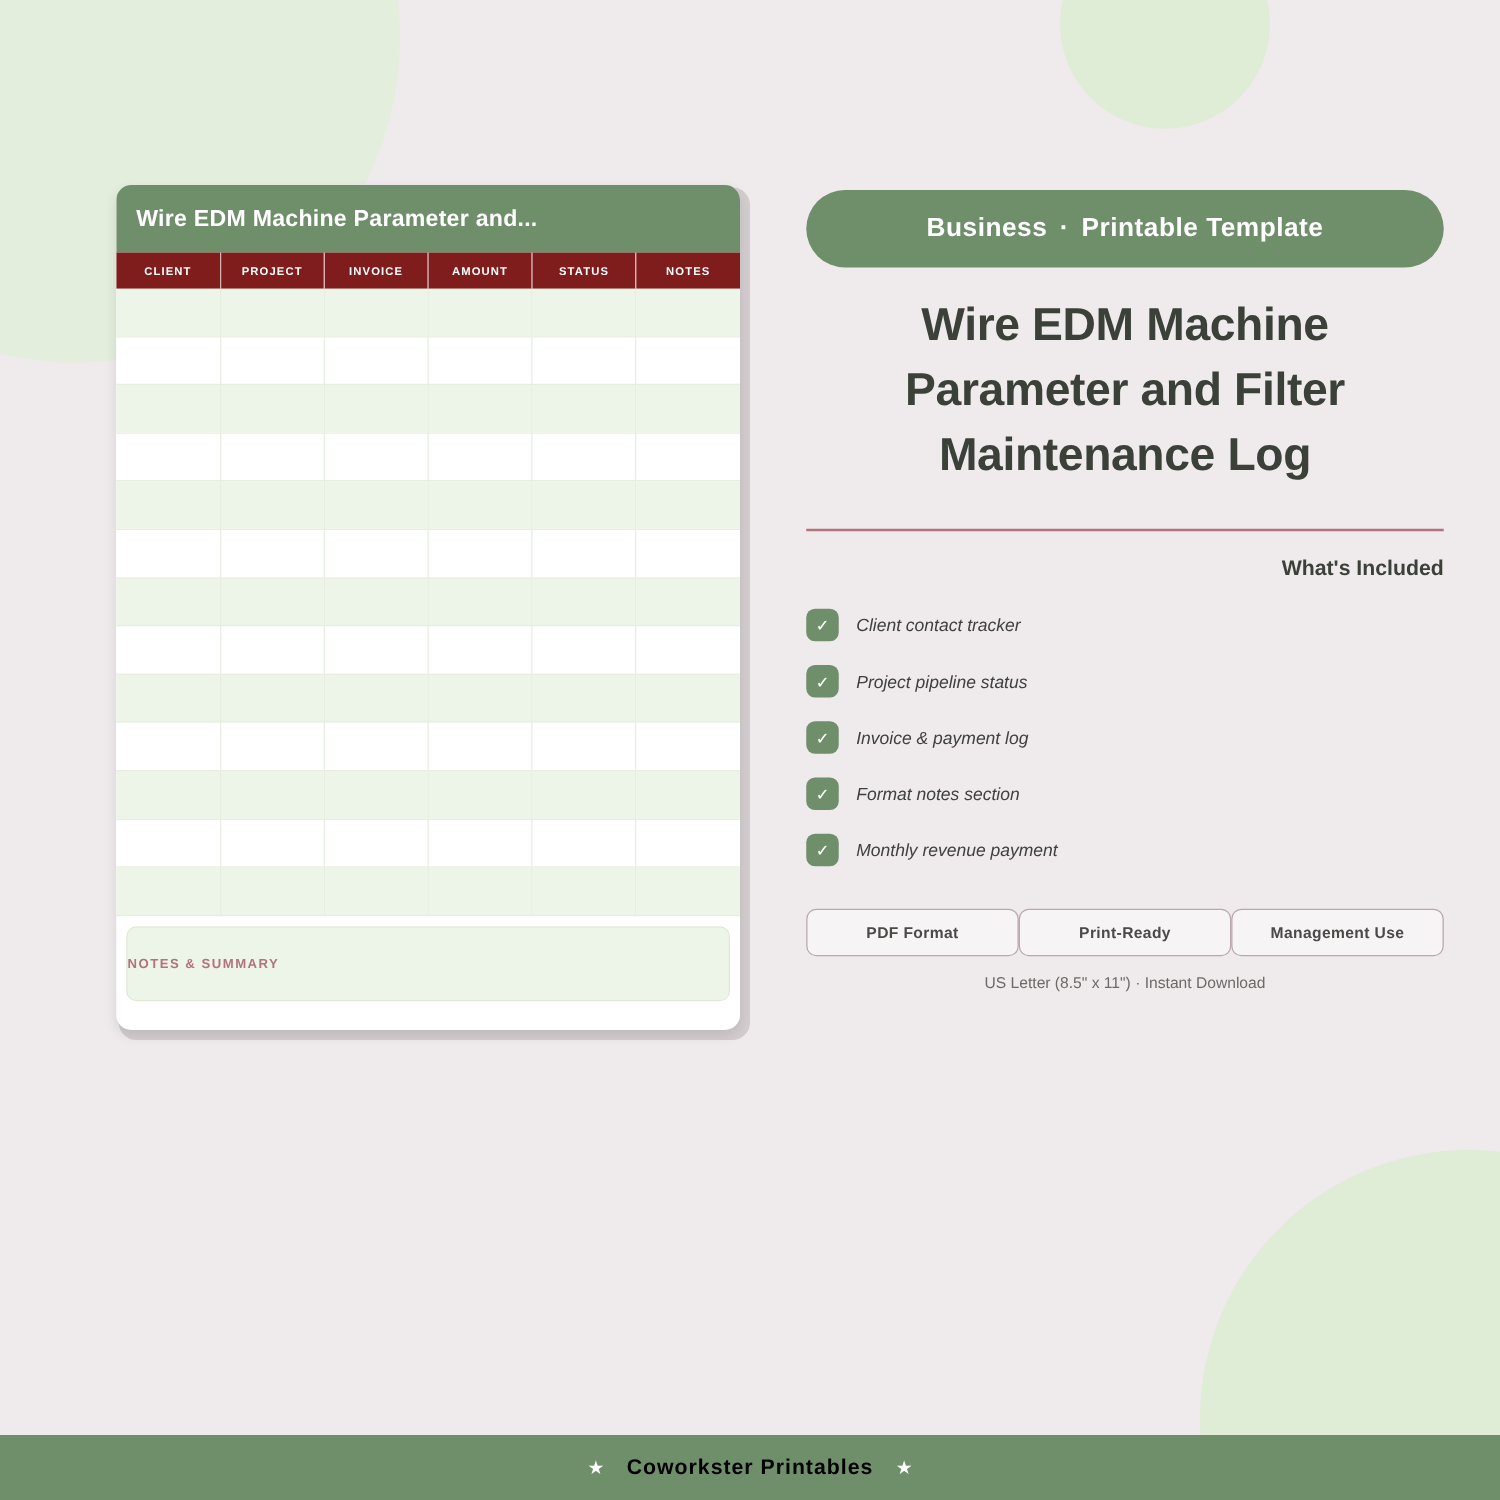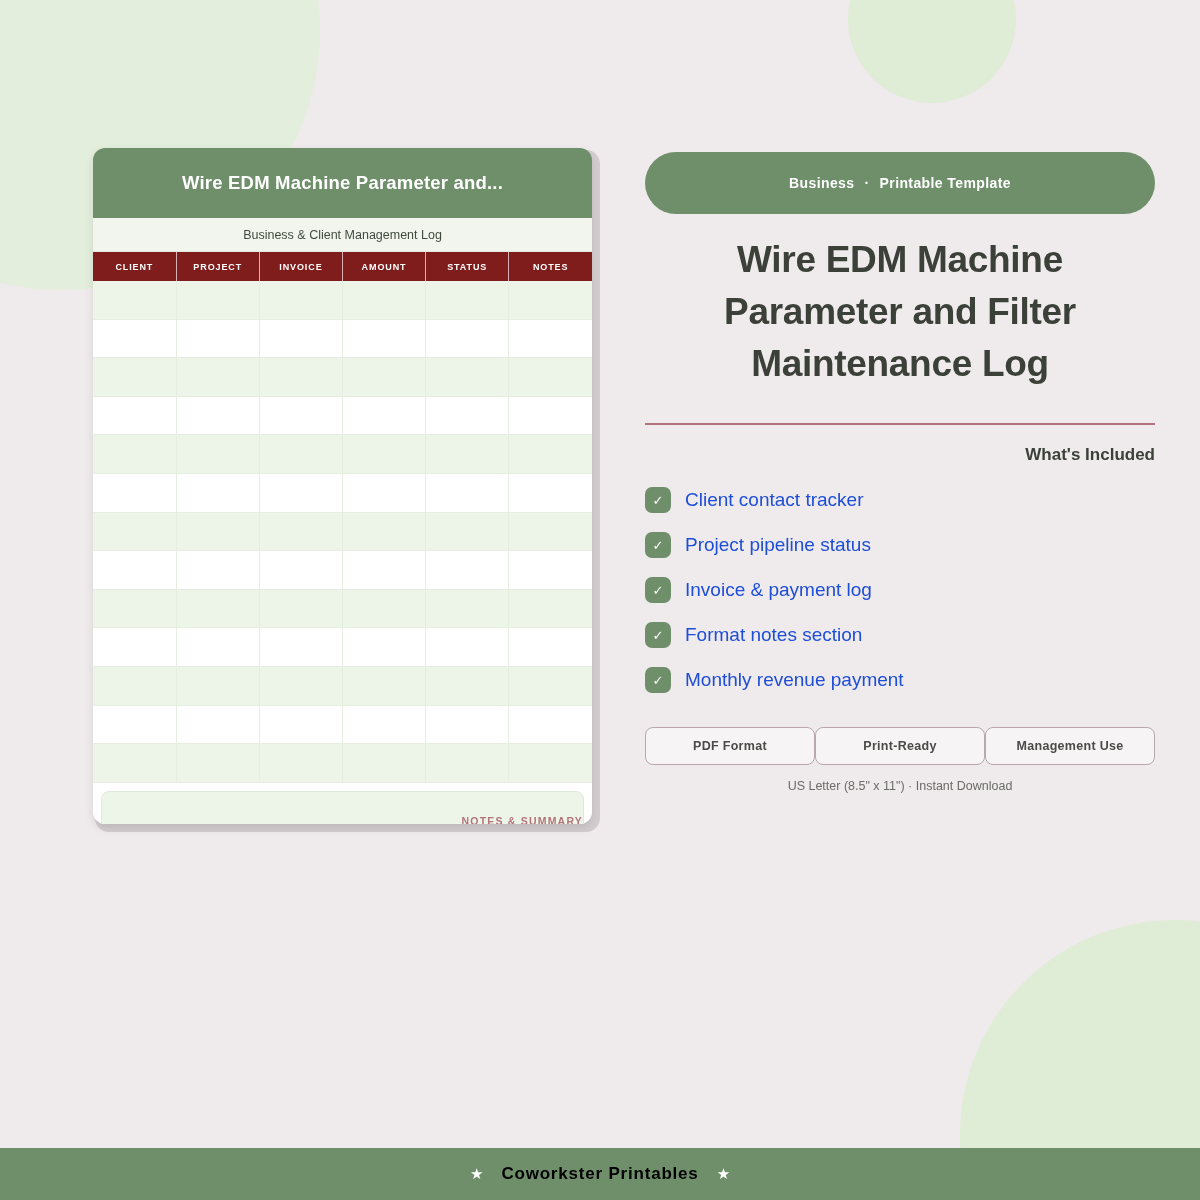--- a/index.html
+++ b/index.html
@@ -64,25 +64,25 @@
     left: 93px;
     top: 148px;
     width: 499px;
     height: 676px;
     background: #ffffff;
     border-radius: 12px;
     overflow: hidden;
     box-shadow: 0 4px 10px rgba(0,0,0,0.10);
   }
   .preview-header {
-    height: 70px;
+    height: 54px;
     background: #6f8f6b;
     display: flex;
     align-items: center;
-    justify-content: center;
+    justify-content: flex-start;
   }
   .preview-header-title {
     color: #ffffff;
     font-size: 18.5px;
     font-weight: bold;
     letter-spacing: 0.2px;
     text-align: center;
     padding: 0 16px;
   }
   .preview-subbar {
@@ -122,21 +122,21 @@
   .grid td:last-child { border-right: none; }
   .grid tr.alt td { background: #edf5e8; }
   .notes-box {
     margin: 8px 8px 10px 8px;
     height: 58px;
     background: #edf5e8;
     border: 1px solid #dfe9d9;
     border-radius: 8px;
     display: flex;
     align-items: center;
-    justify-content: flex-end;
+    justify-content: flex-start;
   }
   .notes-box span {
     font-size: 10.5px;
     font-weight: bold;
     letter-spacing: 1.2px;
     color: #b3737d;
   }
 
   
   .right {
@@ -149,21 +149,21 @@
     height: 62px;
     background: #6f8f6b;
     border-radius: 31px;
     display: flex;
     align-items: center;
     justify-content: center;
     gap: 10px;
   }
   .pill-badge span {
     color: #ffffff;
-    font-size: 14px;
+    font-size: 21px;
     font-weight: bold;
     letter-spacing: 0.4px;
   }
   .pill-dot {
     color: #ffffff;
     font-size: 15px;
   }
   .product-title {
     margin-top: 20px;
     font-size: 37px;
@@ -203,22 +203,23 @@
     border-radius: 7px;
     background: #6f8f6b;
     color: #ffffff;
     font-size: 13px;
     display: flex;
     align-items: center;
     justify-content: center;
     flex: none;
   }
   .feature-label {
-    font-size: 19px;
-    color: #1d4ed8;
+    font-size: 14px;
+    color: #404040;
+    font-style: italic;
   }
   .tags {
     margin-top: 34px;
     display: flex;
     gap: 0;
   }
   .tag {
     flex: 1;
     height: 36px;
     border: 1px solid #b9a7ab;
@@ -265,23 +266,20 @@
 
 <div class="blob blob-tl"></div>
 <div class="blob blob-top"></div>
 <div class="blob blob-br"></div>
 
 <div class="preview-shadow"></div>
 
 <div class="preview">
   <div class="preview-header">
     <div class="preview-header-title">Wire EDM Machine Parameter and...</div>
-  </div>
-  <div class="preview-subbar">
-    <span>Business &amp; Client Management Log</span>
   </div>
   <table class="grid">
     <thead>
       <tr>
         <th>CLIENT</th>
         <th>PROJECT</th>
         <th>INVOICE</th>
         <th>AMOUNT</th>
         <th>STATUS</th>
         <th>NOTES</th>

